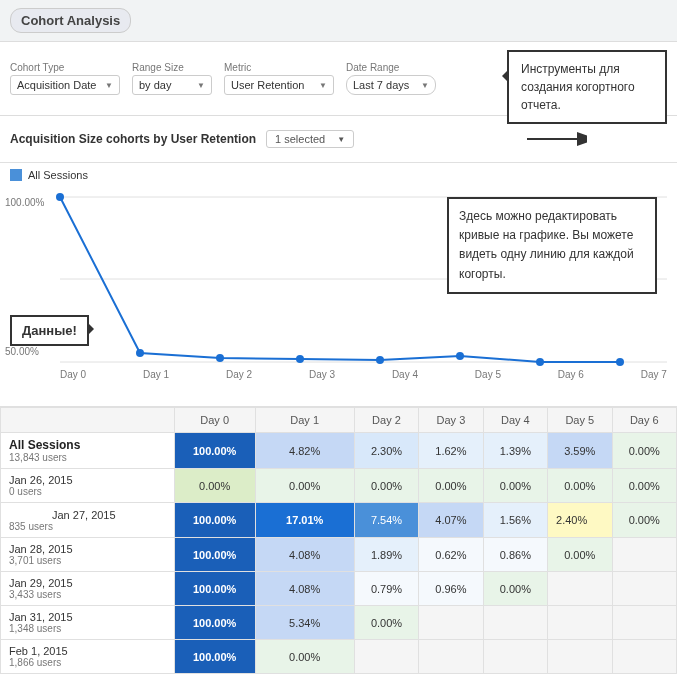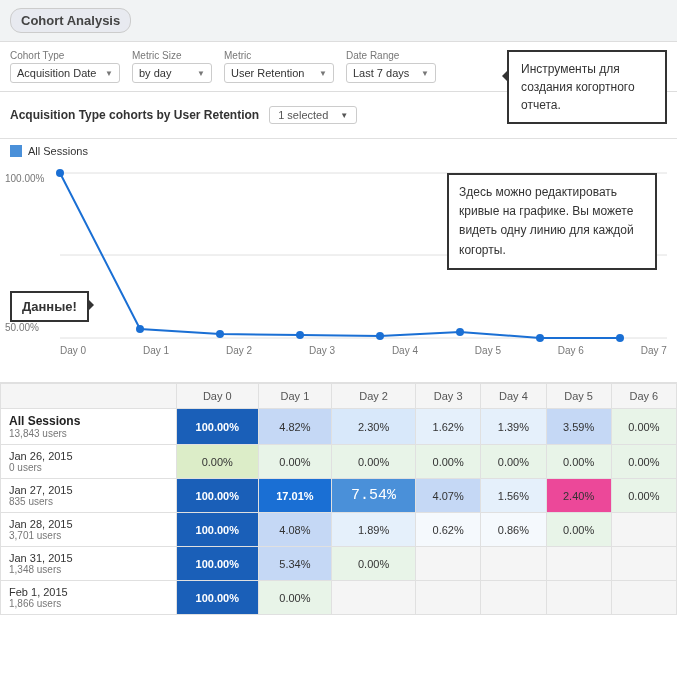--- a/index.html
+++ b/index.html
@@ -5,58 +5,58 @@
     * { box-sizing: border-box; margin: 0; padding: 0; font-family: Arial, sans-serif; }
     body { background: #fff; font-size: 12px; color: #333; width: 677px; }
   </style>
 </head>
 <body>
 
 <div style="padding:8px 10px; background:#f1f3f4; border-bottom:1px solid #ddd;">
   <span style="font-size:13px; font-weight:bold; color:#444; background:#e8eaf0; display:inline-block; padding:4px 10px; border-radius:11px; border:1px solid #ccc;">Cohort Analysis</span>
 </div>
 
-<div style="display:flex; align-items:flex-end; gap:12px; padding:8px 10px; border-bottom:1px solid #ddd; background:#fff; position:relative;">
+<div style="display:flex; align-items:flex-end; gap:12px; padding:20px 10px; border-bottom:1px solid #ddd; background:#fff; position:relative;">
   <div style="display:flex;flex-direction:column;gap:2px;">
     <span style="font-size:10px;color:#777;">Cohort Type</span>
     <div style="display:flex;align-items:center;background:#fff;border:1px solid #ccc;border-radius:3px;padding:3px 6px;font-size:11px;color:#333;cursor:pointer;gap:4px;min-width:110px;">
       <span>Acquisition Date</span>
       <span style="color:#777;font-size:8px;margin-left:auto;">▼</span>
     </div>
   </div>
   <div style="display:flex;flex-direction:column;gap:2px;">
-    <span style="font-size:10px;color:#777;">Metric Size</span>
+    <span style="font-size:10px;color:#777;">Range Size</span>
     <div style="display:flex;align-items:center;background:#fff;border:1px solid #ccc;border-radius:3px;padding:3px 6px;font-size:11px;color:#333;cursor:pointer;gap:4px;min-width:80px;">
       <span>by day</span>
       <span style="color:#777;font-size:8px;margin-left:auto;">▼</span>
     </div>
   </div>
   <div style="display:flex;flex-direction:column;gap:2px;">
     <span style="font-size:10px;color:#777;">Metric</span>
     <div style="display:flex;align-items:center;background:#fff;border:1px solid #ccc;border-radius:3px;padding:3px 6px;font-size:11px;color:#333;cursor:pointer;gap:4px;min-width:110px;">
       <span>User Retention</span>
       <span style="color:#777;font-size:8px;margin-left:auto;">▼</span>
     </div>
   </div>
   <div style="display:flex;flex-direction:column;gap:2px;">
     <span style="font-size:10px;color:#777;">Date Range</span>
-    <div style="display:flex;align-items:center;background:#fff;border:1px solid #ccc;border-radius:3px;padding:3px 6px;font-size:11px;color:#333;cursor:pointer;gap:4px;min-width:90px;">
+    <div style="display:flex;align-items:center;background:#fff;border:1px solid #ccc;border-radius:9px;padding:3px 6px;font-size:11px;color:#333;cursor:pointer;gap:4px;min-width:90px;">
       <span>Last 7 days</span>
       <span style="color:#777;font-size:8px;margin-left:auto;">▼</span>
     </div>
   </div>
 
   <div style="position:absolute; right:10px; top:8px; background:#fff; border:2px solid #333; padding:8px 12px; font-size:12px; color:#333; max-width:160px; line-height:1.5; z-index:10;">
     <span>Инструменты для создания когортного отчета.</span>
     <div style="position:absolute; left:-13px; top:18px; width:0; height:0; border:6px solid transparent; border-right-color:#333;"></div>
   </div>
 </div>
 
 <div style="padding:8px 10px; border-bottom:1px solid #e0e0e0; display:flex; align-items:center; gap:10px; background:#fff;">
-  <span style="font-size:12px; font-weight:bold; color:#333;">Acquisition Type cohorts by User Retention</span>
+  <span style="font-size:12px; font-weight:bold; color:#333;">Acquisition Size cohorts by User Retention</span>
   <div style="border:1px solid #ccc; border-radius:3px; padding:2px 8px; font-size:11px; color:#555; cursor:pointer; display:flex; align-items:center; gap:12px;">
     <span>1 selected</span>
     <span style="font-size:8px;">▼</span>
   </div>
 
   <svg width="60" height="30" style="margin-left:auto; margin-right:80px;">
     <line x1="0" y1="15" x2="50" y2="15" stroke="#333" stroke-width="2" marker-end="url(#arrow)"></line>
     <defs>
       <marker id="arrow" markerWidth="10" markerHeight="7" refX="0" refY="3.5" orient="auto">
         <polygon points="0 0, 10 3.5, 0 7" fill="#333"></polygon>
@@ -134,21 +134,21 @@
         <th style="background:#f5f5f5; border:1px solid #e0e0e0; padding:6px 8px; font-size:11px; color:#555; text-align:center; font-weight:normal;">Day 6</th>
       </tr>
     </thead>
     <tbody id="table-body">
     <tr>
           <td style="text-align: left; background: rgb(255, 255, 255); border: 1px solid rgb(224, 224, 224); padding: 5px 8px;">
             <span style="font-weight:bold;font-size:12px;color:#222;display:block;">All Sessions</span>
             <span style="font-size:10px;color:#777;display:block;">13,843 users</span>
           </td>
           <td style="background: rgb(26, 95, 184); color: rgb(255, 255, 255); font-weight: bold; border: 1px solid rgb(224, 224, 224); padding: 5px 8px; font-size: 11px; text-align: center;">100.00%</td>
-          <td style="background: rgb(197, 216, 245); color: rgb(51, 51, 51); border: 1px solid rgb(224, 224, 224); padding: 5px 9px; font-size: 11px; text-align: center;">4.82%</td>
+          <td style="background: rgb(197, 216, 245); color: rgb(51, 51, 51); border: 1px solid rgb(224, 224, 224); padding: 5px 21px; font-size: 11px; text-align: center;">4.82%</td>
           <td style="background: rgb(216, 232, 250); color: rgb(51, 51, 51); border: 1px solid rgb(224, 224, 224); padding: 5px 8px; font-size: 11px; text-align: center;">2.30%</td>
           <td style="background: rgb(229, 240, 251); color: rgb(51, 51, 51); border: 1px solid rgb(224, 224, 224); padding: 5px 8px; font-size: 11px; text-align: center; margin-top: 8px;">1.62%</td>
           <td style="background: rgb(229, 240, 251); color: rgb(51, 51, 51); border: 1px solid rgb(224, 224, 224); padding: 5px 8px; font-size: 11px; text-align: center;">1.39%</td>
           <td style="background: rgb(197, 216, 245); color: rgb(51, 51, 51); border: 1px solid rgb(224, 224, 224); padding: 5px 8px; font-size: 11px; text-align: center;">3.59%</td>
           <td style="background: rgb(232, 244, 232); color: rgb(51, 51, 51); border: 1px solid rgb(224, 224, 224); padding: 5px 8px; font-size: 11px; text-align: center;">0.00%</td>
         </tr>
         <tr>
           <td style="text-align: left; background: rgb(255, 255, 255); border: 1px solid rgb(224, 224, 224); padding: 5px 8px;">
             <span style="font-size:11px;color:#333;display:block;">Jan 26, 2015</span>
             <span style="font-size:10px;color:#777;display:block;">0 users</span>
@@ -156,46 +156,59 @@
           <td style="background: rgb(220, 237, 200); color: rgb(51, 51, 51); border: 1px solid rgb(224, 224, 224); padding: 5px 8px; font-size: 11px; text-align: center;">0.00%</td>
           <td style="background: rgb(232, 244, 232); color: rgb(51, 51, 51); border: 1px solid rgb(224, 224, 224); padding: 5px 8px; font-size: 11px; text-align: center;">0.00%</td>
           <td style="background: rgb(232, 244, 232); color: rgb(51, 51, 51); border: 1px solid rgb(224, 224, 224); padding: 5px 8px; font-size: 11px; text-align: center;">0.00%</td>
           <td style="background: rgb(232, 244, 232); color: rgb(51, 51, 51); border: 1px solid rgb(224, 224, 224); padding: 5px 8px; font-size: 11px; text-align: center;">0.00%</td>
           <td style="background: rgb(232, 244, 232); color: rgb(51, 51, 51); border: 1px solid rgb(224, 224, 224); padding: 5px 8px; font-size: 11px; text-align: center;">0.00%</td>
           <td style="background: rgb(232, 244, 232); color: rgb(51, 51, 51); border: 1px solid rgb(224, 224, 224); padding: 5px 8px; font-size: 11px; text-align: center;">0.00%</td>
           <td style="background: rgb(232, 244, 232); color: rgb(51, 51, 51); border: 1px solid rgb(224, 224, 224); padding: 5px 8px; font-size: 11px; text-align: center;">0.00%</td>
         </tr>
         <tr>
           <td style="text-align: left; background: rgb(255, 255, 255); border: 1px solid rgb(224, 224, 224); padding: 5px 8px;">
-            <span style="font-size:11px;color:#333;display:block;">Jan 27, 2015</span>
+            <span style="font-size:11px;color:#333;display:block;margin-left:43px;">Jan 27, 2015</span>
             <span style="font-size:10px;color:#777;display:block;">835 users</span>
           </td>
           <td style="background: rgb(26, 95, 184); color: rgb(255, 255, 255); font-weight: bold; border: 1px solid rgb(224, 224, 224); padding: 5px 8px; font-size: 11px; text-align: center;">100.00%</td>
           <td style="background: rgb(26, 111, 212); color: rgb(255, 255, 255); font-weight: bold; border: 1px solid rgb(224, 224, 224); padding: 5px 8px; font-size: 11px; text-align: center;">17.01%</td>
-          <td style="background: rgb(74, 144, 217); color: rgb(255, 255, 255); border: 1px solid rgb(224, 224, 224); padding: 5px 8px; font-size: 15px; text-align: center; font-family: Liberation Mono, monospace;">7.54%</td>
+          <td style="background: rgb(74, 144, 217); color: rgb(255, 255, 255); border: 1px solid rgb(224, 224, 224); padding: 11px 8px; font-size: 11px; text-align: center;">7.54%</td>
           <td style="background: rgb(197, 216, 245); color: rgb(51, 51, 51); border: 1px solid rgb(224, 224, 224); padding: 5px 8px; font-size: 11px; text-align: center;">4.07%</td>
           <td style="background: rgb(229, 240, 251); color: rgb(51, 51, 51); border: 1px solid rgb(224, 224, 224); padding: 5px 8px; font-size: 11px; text-align: center;">1.56%</td>
-          <td style="background: #ec4899; color: rgb(51, 51, 51); border: 1px solid rgb(224, 224, 224); padding: 5px 8px; font-size: 11px; text-align: center;">2.40%</td>
+          <td style="background: #fef9c3; color: rgb(51, 51, 51); border: 1px solid rgb(224, 224, 224); padding: 5px 8px; font-size: 11px; text-align: left;">2.40%</td>
           <td style="background: rgb(232, 244, 232); color: rgb(51, 51, 51); border: 1px solid rgb(224, 224, 224); padding: 5px 8px; font-size: 11px; text-align: center;">0.00%</td>
         </tr>
         <tr>
           <td style="text-align: left; background: rgb(255, 255, 255); border: 1px solid rgb(224, 224, 224); padding: 5px 8px;">
             <span style="font-size:11px;color:#333;display:block;">Jan 28, 2015</span>
             <span style="font-size:10px;color:#777;display:block;">3,701 users</span>
           </td>
           <td style="background: rgb(26, 95, 184); color: rgb(255, 255, 255); font-weight: bold; border: 1px solid rgb(224, 224, 224); padding: 5px 8px; font-size: 11px; text-align: center;">100.00%</td>
           <td style="background: rgb(197, 216, 245); color: rgb(51, 51, 51); border: 1px solid rgb(224, 224, 224); padding: 5px 8px; font-size: 11px; text-align: center;">4.08%</td>
           <td style="background: rgb(229, 240, 251); color: rgb(51, 51, 51); border: 1px solid rgb(224, 224, 224); padding: 5px 8px; font-size: 11px; text-align: center;">1.89%</td>
           <td style="background: rgb(245, 249, 253); color: rgb(51, 51, 51); border: 1px solid rgb(224, 224, 224); padding: 5px 8px; font-size: 11px; text-align: center;">0.62%</td>
           <td style="background: rgb(245, 249, 253); color: rgb(51, 51, 51); border: 1px solid rgb(224, 224, 224); padding: 5px 8px; font-size: 11px; text-align: center;">0.86%</td>
           <td style="background: rgb(232, 244, 232); color: rgb(51, 51, 51); border: 1px solid rgb(224, 224, 224); padding: 5px 8px; font-size: 11px; text-align: center;">0.00%</td>
           <td style="background: rgb(245, 245, 245); border: 1px solid rgb(224, 224, 224); padding: 5px 8px; font-size: 11px; text-align: center;"></td>
         </tr>
         <tr>
           <td style="text-align: left; background: rgb(255, 255, 255); border: 1px solid rgb(224, 224, 224); padding: 5px 8px;">
+            <span style="font-size:11px;color:#333;display:block;">Jan 29, 2015</span>
+            <span style="font-size:10px;color:#777;display:block;">3,433 users</span>
+          </td>
+          <td style="background: rgb(26, 95, 184); color: rgb(255, 255, 255); font-weight: bold; border: 1px solid rgb(224, 224, 224); padding: 5px 8px; font-size: 11px; text-align: center;">100.00%</td>
+          <td style="background: rgb(197, 216, 245); color: rgb(51, 51, 51); border: 1px solid rgb(224, 224, 224); padding: 5px 8px; font-size: 11px; text-align: center;">4.08%</td>
+          <td style="background: rgb(245, 249, 253); color: rgb(51, 51, 51); border: 1px solid rgb(224, 224, 224); padding: 5px 8px; font-size: 11px; text-align: center;">0.79%</td>
+          <td style="background: rgb(245, 249, 253); color: rgb(51, 51, 51); border: 1px solid rgb(224, 224, 224); padding: 5px 8px; font-size: 11px; text-align: center;">0.96%</td>
+          <td style="background: rgb(232, 244, 232); color: rgb(51, 51, 51); border: 1px solid rgb(224, 224, 224); padding: 5px 8px; font-size: 11px; text-align: center;">0.00%</td>
+          <td style="background: rgb(245, 245, 245); border: 1px solid rgb(224, 224, 224); padding: 5px 8px; font-size: 11px; text-align: center;"></td>
+          <td style="background: rgb(245, 245, 245); border: 1px solid rgb(224, 224, 224); padding: 5px 8px; font-size: 11px; text-align: center;"></td>
+        </tr>
+        <tr>
+          <td style="text-align: left; background: rgb(255, 255, 255); border: 1px solid rgb(224, 224, 224); padding: 5px 8px;">
             <span style="font-size:11px;color:#333;display:block;">Jan 31, 2015</span>
             <span style="font-size:10px;color:#777;display:block;">1,348 users</span>
           </td>
           <td style="background: rgb(26, 95, 184); color: rgb(255, 255, 255); font-weight: bold; border: 1px solid rgb(224, 224, 224); padding: 5px 8px; font-size: 11px; text-align: center;">100.00%</td>
           <td style="background: rgb(197, 216, 245); color: rgb(51, 51, 51); border: 1px solid rgb(224, 224, 224); padding: 5px 8px; font-size: 11px; text-align: center;">5.34%</td>
           <td style="background: rgb(232, 244, 232); color: rgb(51, 51, 51); border: 1px solid rgb(224, 224, 224); padding: 5px 8px; font-size: 11px; text-align: center;">0.00%</td>
           <td style="background: rgb(245, 245, 245); border: 1px solid rgb(224, 224, 224); padding: 5px 8px; font-size: 11px; text-align: center;"></td>
           <td style="background: rgb(245, 245, 245); border: 1px solid rgb(224, 224, 224); padding: 5px 8px; font-size: 11px; text-align: center;"></td>
           <td style="background: rgb(245, 245, 245); border: 1px solid rgb(224, 224, 224); padding: 5px 8px; font-size: 11px; text-align: center;"></td>
           <td style="background: rgb(245, 245, 245); border: 1px solid rgb(224, 224, 224); padding: 5px 8px; font-size: 11px; text-align: center;"></td>

